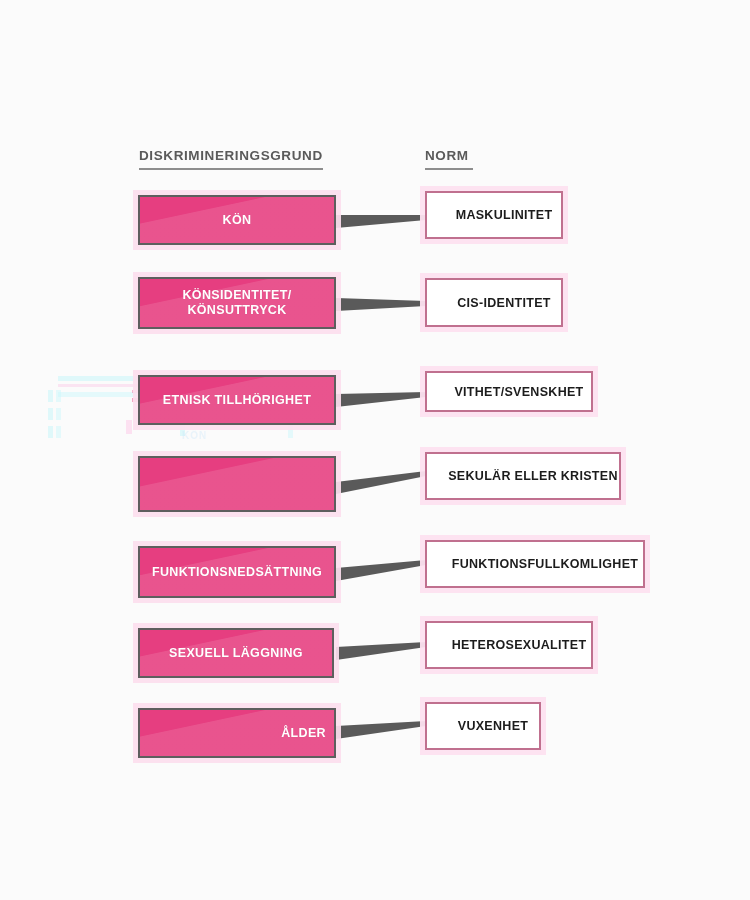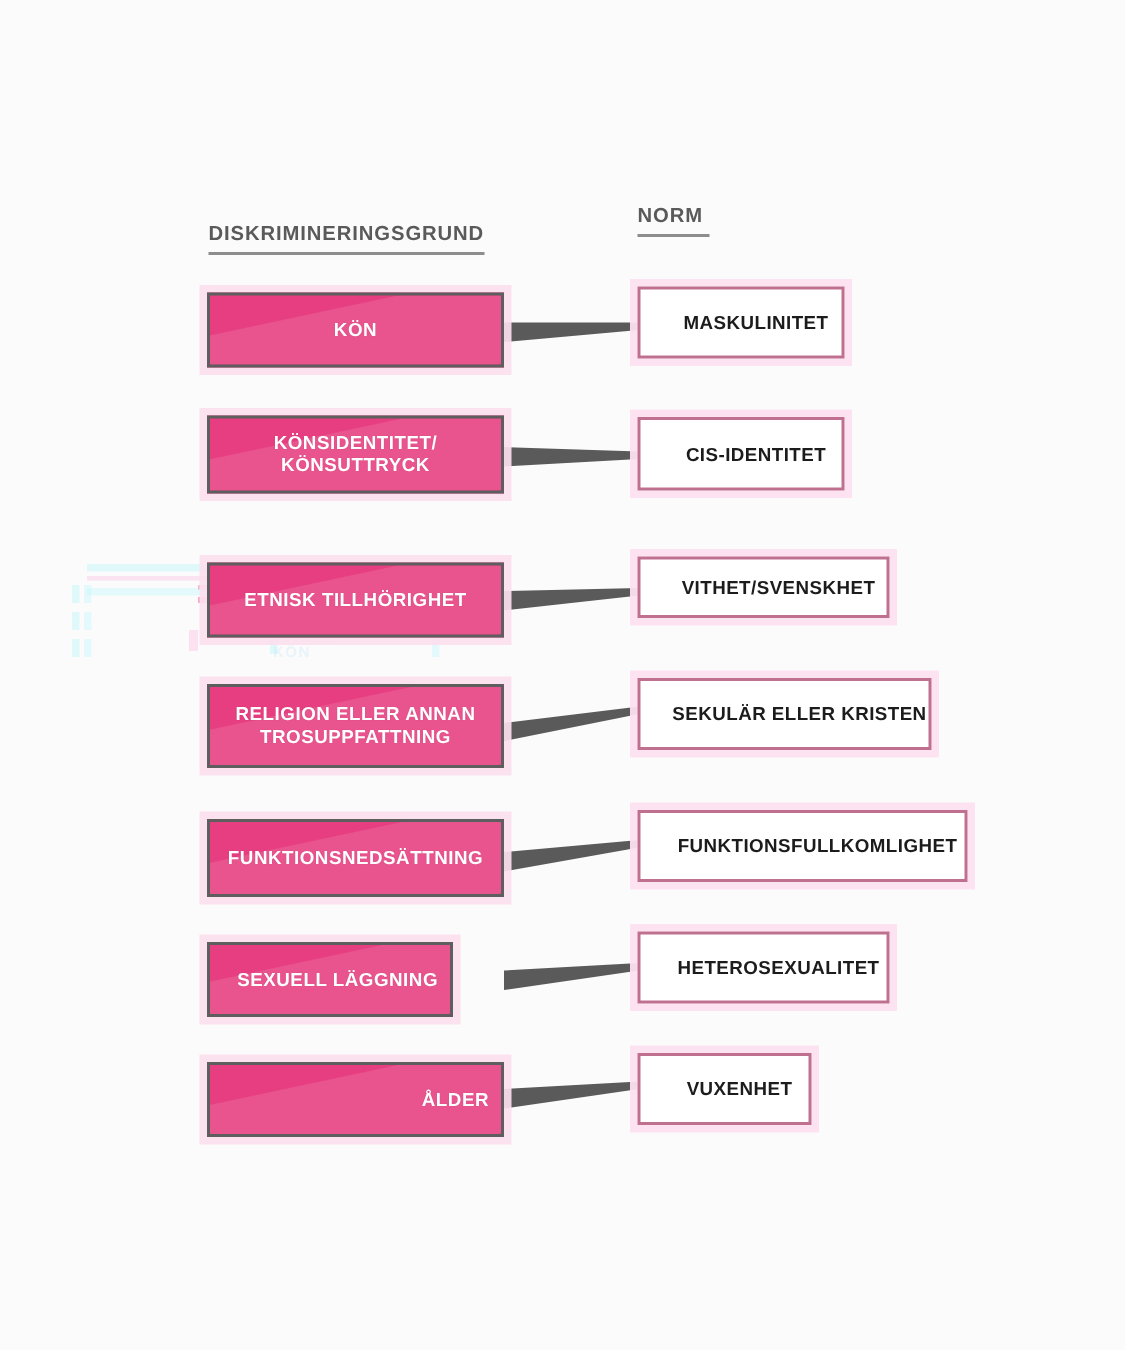--- a/index.html
+++ b/index.html
@@ -21,21 +21,21 @@
     letter-spacing:0.6px;
     color:#5a5a5a;
     padding-bottom:7px;
     white-space:nowrap;
   }
   .col-head .rule{
     position:absolute;left:0;right:0;bottom:0;
     height:2px;background:#8d8d8d;
   }
   #head-left{left:139px;top:148px;}
-  #head-right{left:425px;top:136px;}
+  #head-right{left:425px;top:148px;}
   #head-right .rule{right:auto;width:48px;}
 
   
   .gbox{
     position:absolute;
     box-sizing:border-box;
     background:#e63e80;
     border:2px solid #5e5e5e;
     box-shadow:0 0 0 5px rgba(252,222,238,0.92);
     display:flex;align-items:center;justify-content:center;
@@ -160,22 +160,20 @@
       <div class="nbox" style="left: 425px; top: 371px; width: 168px; height: 41px;">
         <span class="lbl">VITHET/SVENSKHET</span>
       </div>
       <div class="conn" style="left: 336px; top: 460px; width: 90px; height: 36px;">
         <svg width="90" height="36" viewBox="0 0 90 36">
           <polygon points="0,22 90,11 90,16 0,34" fill="#5a5a5a"></polygon>
         </svg>
       </div>
       <div class="gbox" style="left: 138px; top: 456px; width: 198px; height: 56px;">
         <span class="sheen"></span>
-        <span class="lbl">RELIGION ELLER ANNAN
-TROSUPPFATTNING</span>
       </div>
       <div class="nbox" style="left: 425px; top: 452px; width: 196px; height: 48px;">
         <span class="lbl">SEKULÄR ELLER KRISTEN</span>
       </div>
       <div class="conn" style="left: 336px; top: 552px; width: 90px; height: 34px;">
         <svg width="90" height="34" viewBox="0 0 90 34">
           <polygon points="0,16 90,8 90,13 0,29" fill="#5a5a5a"></polygon>
         </svg>
       </div>
       <div class="gbox" style="left: 138px; top: 546px; width: 198px; height: 52px;">
@@ -183,21 +181,21 @@
         <span class="lbl">FUNKTIONSNEDSÄTTNING</span>
       </div>
       <div class="nbox" style="left: 425px; top: 540px; width: 220px; height: 48px;">
         <span class="lbl">FUNKTIONSFULLKOMLIGHET</span>
       </div>
       <div class="conn" style="left: 336px; top: 632px; width: 90px; height: 34px;">
         <svg width="90" height="34" viewBox="0 0 90 34">
           <polygon points="0,15 90,10 90,15 0,28" fill="#5a5a5a"></polygon>
         </svg>
       </div>
-      <div class="gbox" style="left: 138px; top: 628px; width: 164px; height: 50px; justify-content: flex-end;">
+      <div class="gbox" style="left: 138px; top: 628px; width: 196px; height: 50px;">
         <span class="sheen"></span>
         <span class="lbl">SEXUELL LÄGGNING</span>
       </div>
       <div class="nbox" style="left: 425px; top: 621px; width: 168px; height: 48px;">
         <span class="lbl">HETEROSEXUALITET</span>
       </div>
       <div class="conn" style="left: 336px; top: 712px; width: 90px; height: 34px;">
         <svg width="90" height="34" viewBox="0 0 90 34">
           <polygon points="0,14 90,9 90,14 0,27" fill="#5a5a5a"></polygon>
         </svg>

